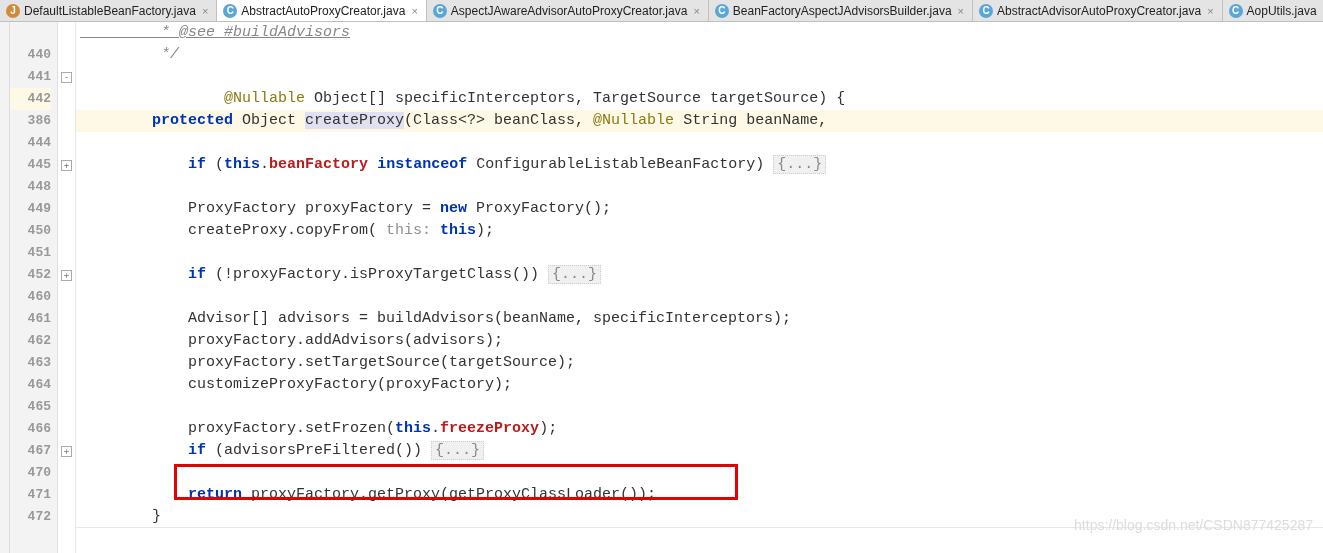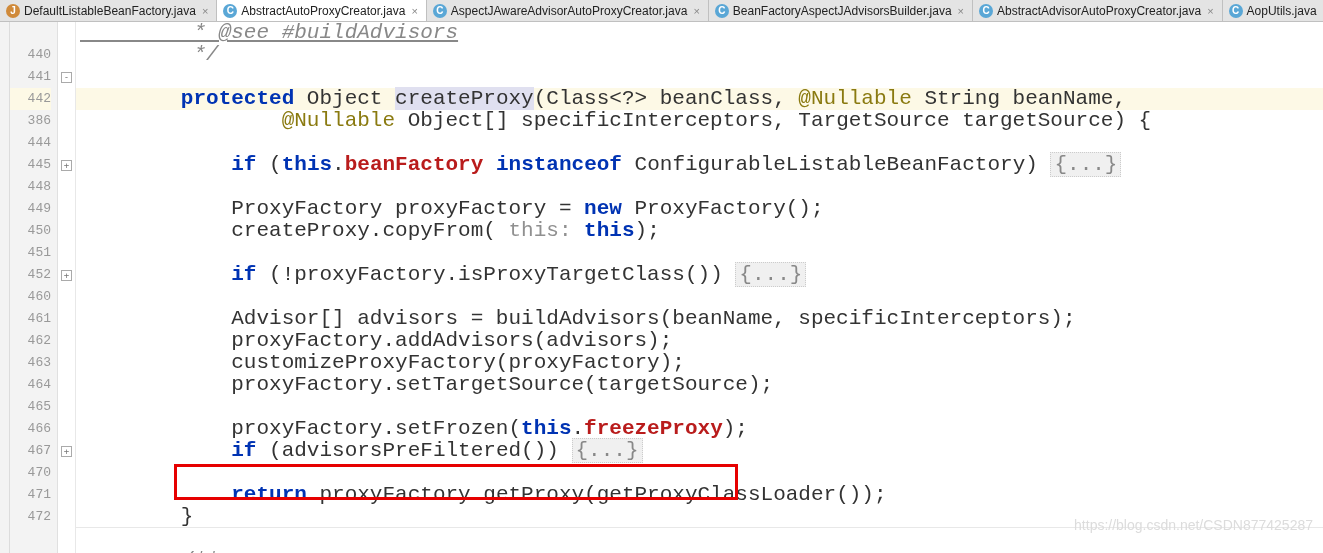--- a/index.html
+++ b/index.html
@@ -60,21 +60,21 @@
     width: 48px;
     background: #f3f3f3;
     border-right: 1px solid #e0e0e0;
     font-family: "Consolas","Courier New",monospace;
     font-size: 13px;
     color: #999;
     text-align: right;
     padding-right: 6px;
     line-height: 22px;
   }
-  .gutter .ln { height: 22px; }
+  .gutter .ln { height: 22px; font-weight: bold; }
   .fold-gutter {
     width: 18px;
     background: #ffffff;
     border-right: 1px solid #e8e8e8;
     line-height: 22px;
     text-align: center;
     font-family: monospace;
     color: #999;
   }
   .fold-gutter .fold-cell {
@@ -86,21 +86,21 @@
   .fold-box {
     width: 11px; height: 11px; border: 1px solid #aaa;
     font-size: 9px; line-height: 9px; color: #777;
     display: flex; align-items: center; justify-content: center;
     background: #fff;
     cursor: pointer;
   }
   .code {
     flex: 1;
     font-family: "Consolas","Courier New",monospace;
-    font-size: 21px;
+    font-size: 15px;
     line-height: 22px;
     color: #333;
     position: relative;
     overflow: hidden;
   }
   .code-line { height: 22px; white-space: pre; padding-left: 4px; }
   .hl-line { background: #fdf9e6; }
   .kw { color: #0033b3; font-weight: bold; }
   .ann-n { color: #8a7a10; }
   .method-def { color: #333; background: #e0e0f0; }
@@ -246,43 +246,43 @@
     <div class="fold-cell"></div>
   </div>
 
   <div class="code">
     <div class="method-sep" style="top:505px;"></div>
 
     <div class="code-line doc"><span class="doc-tag">         * @see #buildAdvisors</span></div>
     <div class="code-line doc">         */</div>
     <div class="code-line"></div>
 
+    <div class="code-line"><span>                </span><span class="ann-n">@Nullable</span><span> Object[] specificInterceptors, TargetSource targetSource) {</span></div>
+
     <div class="code-line hl-line"><span>        </span><span class="kw">protected</span><span> Object </span><span class="method-def">createProxy</span><span>(Class&lt;?&gt; beanClass, </span><span class="ann-n">@Nullable</span><span> String beanName,</span></div>
-
-    <div class="code-line"><span>                </span><span class="ann-n">@Nullable</span><span> Object[] specificInterceptors, TargetSource targetSource) {</span></div>
 
     <div class="code-line"></div>
 
     <div class="code-line"><span>            </span><span class="kw">if</span><span> (</span><span class="kw">this</span><span>.</span><span class="field">beanFactory</span><span> </span><span class="kw">instanceof</span><span> ConfigurableListableBeanFactory) </span><span class="folded">{...}</span></div>
 
     <div class="code-line"></div>
 
     <div class="code-line"><span>            ProxyFactory proxyFactory = </span><span class="kw">new</span><span> ProxyFactory();</span></div>
 
     <div class="code-line"><span>            createProxy.copyFrom( </span><span class="param-name">this:</span><span> </span><span class="kw">this</span><span>);</span></div>
 
     <div class="code-line"></div>
 
     <div class="code-line"><span>            </span><span class="kw">if</span><span> (!proxyFactory.isProxyTargetClass()) </span><span class="folded">{...}</span></div>
 
     <div class="code-line"></div>
     <div class="code-line">            Advisor[] advisors = buildAdvisors(beanName, specificInterceptors);</div>
     <div class="code-line">            proxyFactory.addAdvisors(advisors);</div>
+    <div class="code-line">            proxyFactory.setTargetSource(targetSource);</div>
     <div class="code-line">            customizeProxyFactory(proxyFactory);</div>
-    <div class="code-line">            proxyFactory.setTargetSource(targetSource);</div>
     <div class="code-line"></div>
 
     <div class="code-line"><span>            proxyFactory.setFrozen(</span><span class="kw">this</span><span>.</span><span class="field">freezeProxy</span><span>);</span></div>
 
     <div class="code-line"><span>            </span><span class="kw">if</span><span> (advisorsPreFiltered()) </span><span class="folded">{...}</span></div>
 
     <div class="code-line"></div>
 
     <div class="code-line"><span>            </span><span class="kw">return</span><span> proxyFactory.getProxy(getProxyClassLoader());</span></div>
 

